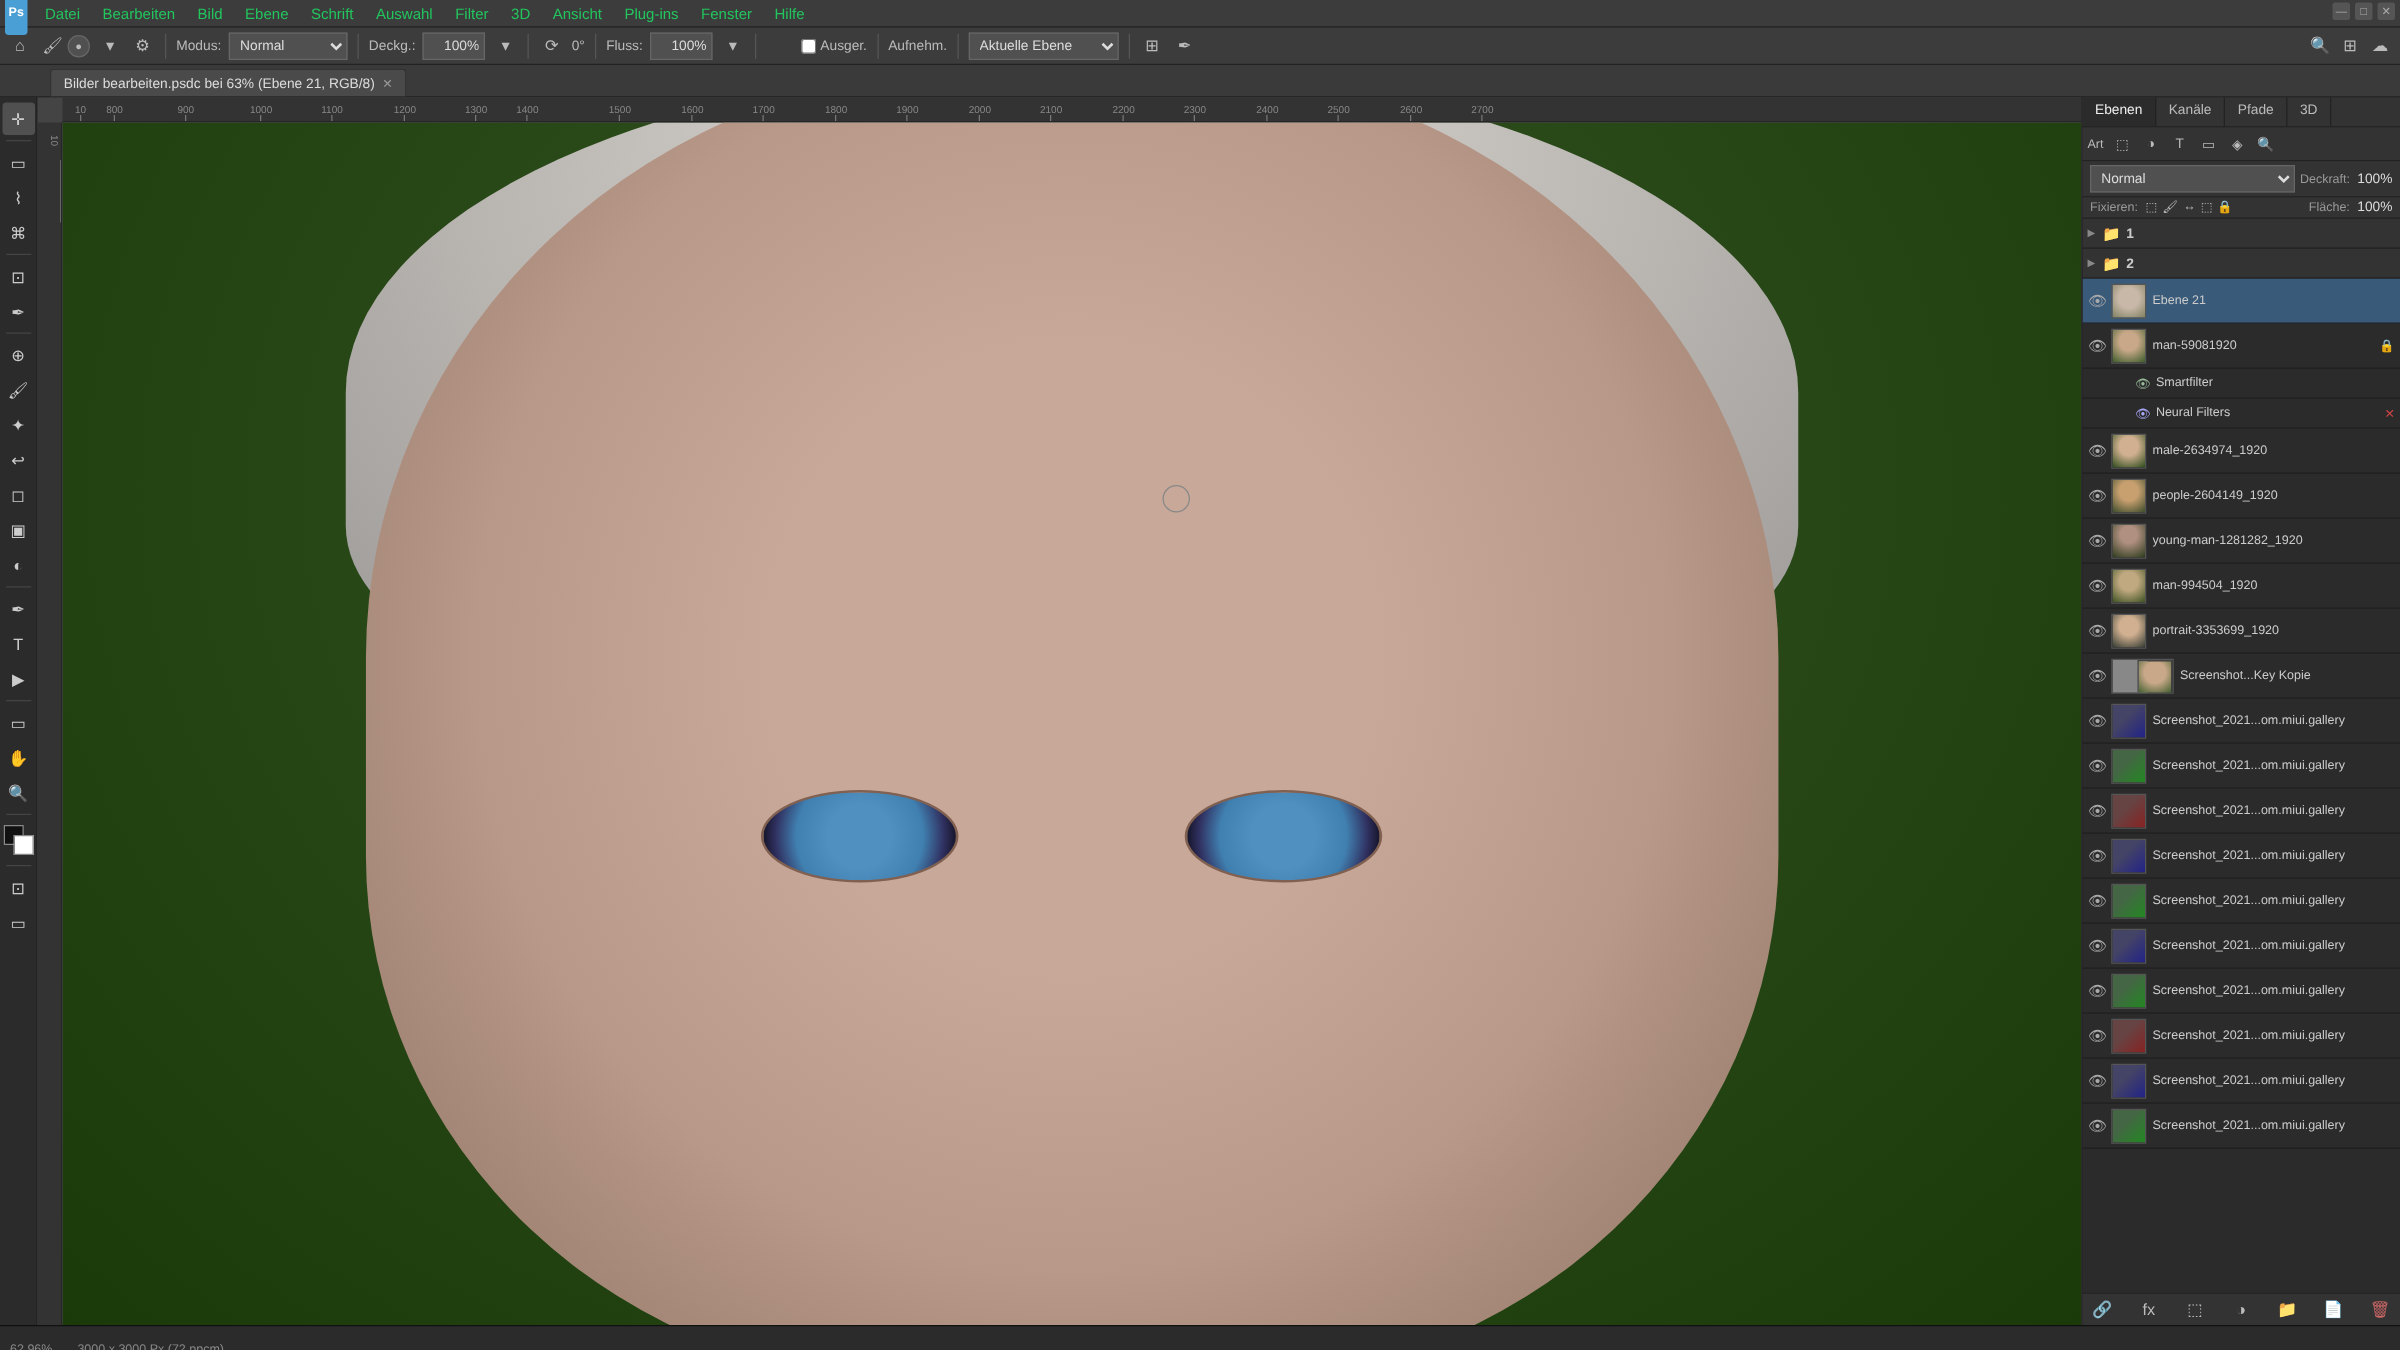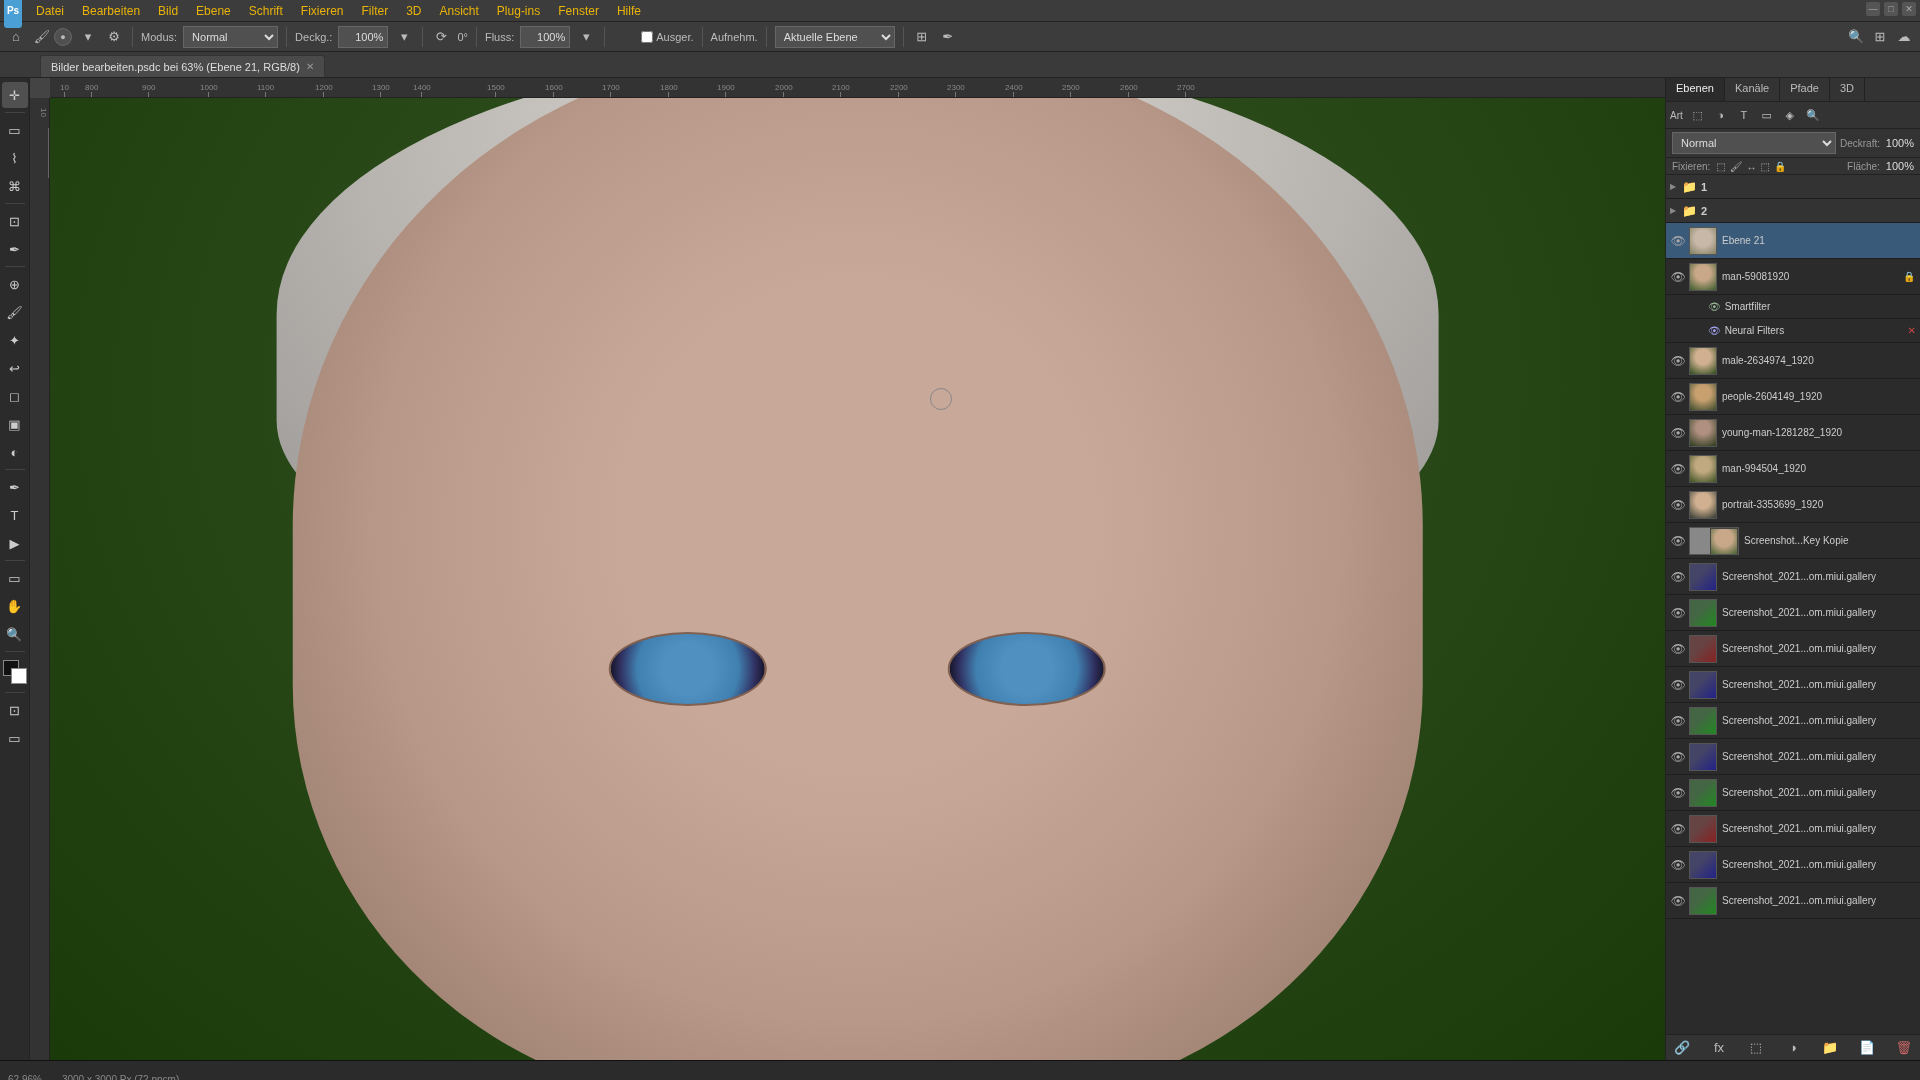--- a/index.html
+++ b/index.html
@@ -17,21 +17,21 @@
     }
     #menu-bar .app-icon {
       width: 18px; height: 34px; margin-right: 6px;
       background: #4a9fd4; border-radius: 3px; display: flex; align-items: center; justify-content: center;
       font-weight: bold; font-size: 10px; color: white;
     }
     .menu-items { display: flex; gap: 2px; }
     .menu-item {
       padding: 2px 8px;
       cursor: pointer;
-      color: #eab308;
+      color: #22c55e;
       font-size: 12px;
       border-radius: 2px;
     }
     .window-controls {
       position: absolute;
       right: 4px;
       top: 2px;
       display: flex;
       gap: 4px;
     }
@@ -458,21 +458,21 @@
 <body>
 
 <div id="menu-bar">
   <div class="app-icon">Ps</div>
   <div class="menu-items">
     <div class="menu-item">Datei</div>
     <div class="menu-item">Bearbeiten</div>
     <div class="menu-item">Bild</div>
     <div class="menu-item">Ebene</div>
     <div class="menu-item">Schrift</div>
-    <div class="menu-item">Fixieren</div>
+    <div class="menu-item">Auswahl</div>
     <div class="menu-item">Filter</div>
     <div class="menu-item">3D</div>
     <div class="menu-item">Ansicht</div>
     <div class="menu-item">Plug-ins</div>
     <div class="menu-item">Fenster</div>
     <div class="menu-item">Hilfe</div>
   </div>
   <div class="window-controls">
     <div class="win-btn">—</div>
     <div class="win-btn">□</div>

